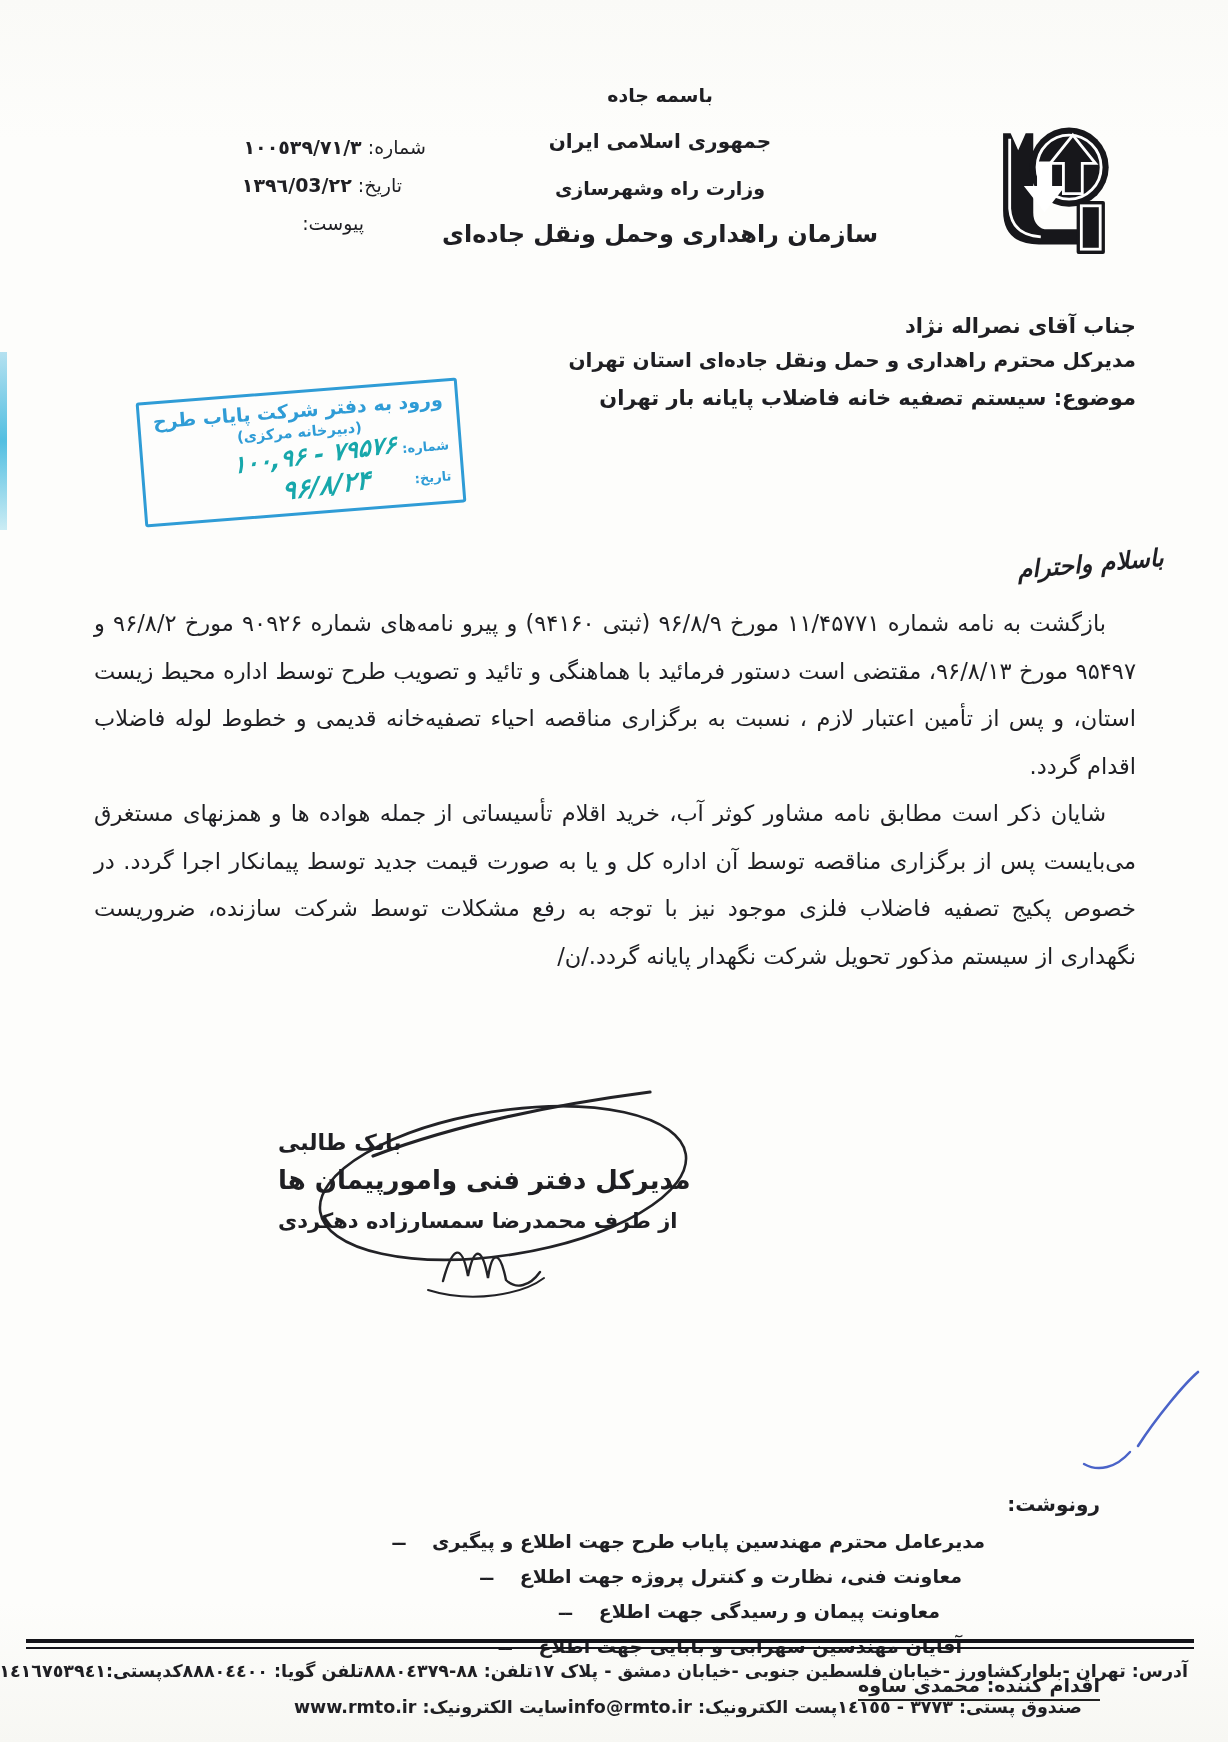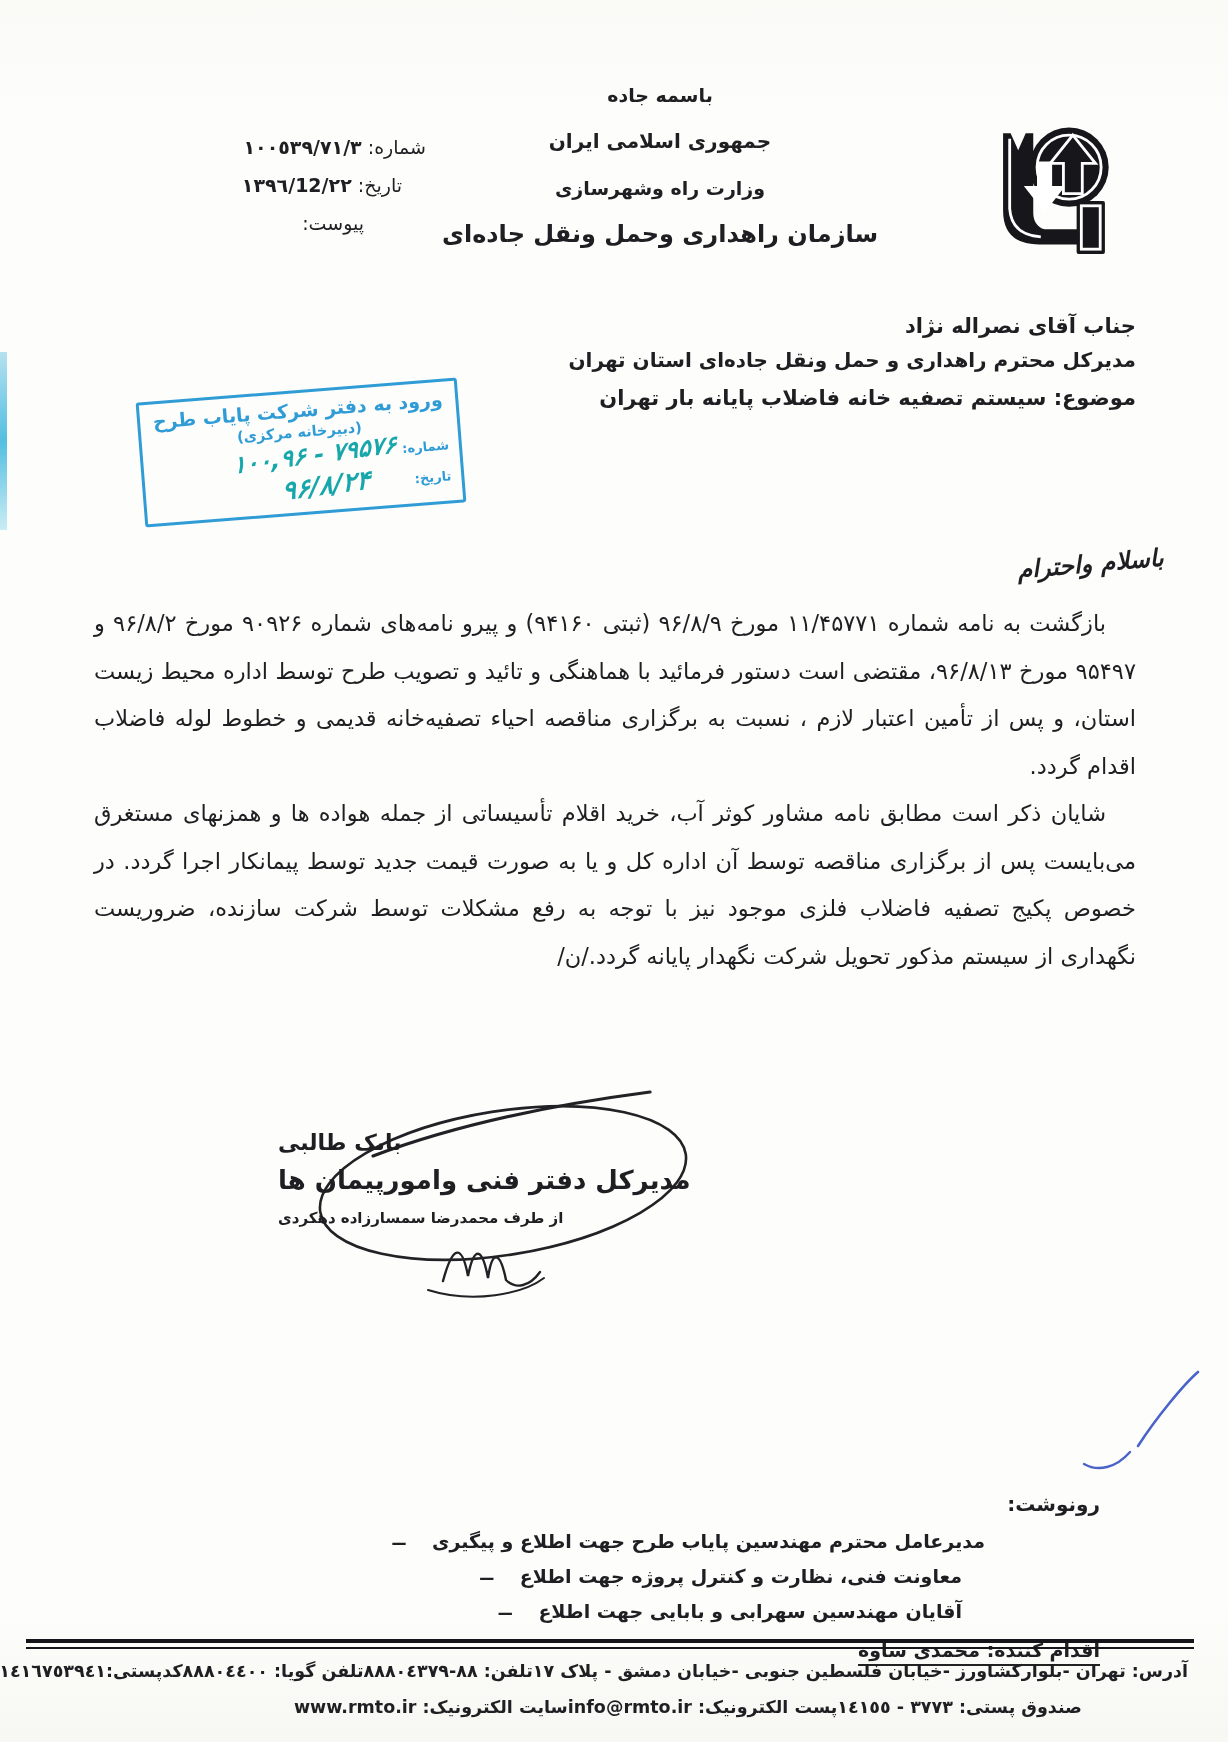--- a/index.html
+++ b/index.html
@@ -53,21 +53,21 @@
     font-style:italic;transform:rotate(-5deg);}
   
   .body-text{position:absolute;top:600px;right:92px;left:94px;
     font-size:22.5px;line-height:47.5px;text-align:justify;}
   .body-text p{margin:0;text-indent:30px;}
   
   .sig{position:absolute;top:1076px;left:278px;width:470px;height:240px;text-align:left;}
   .sig svg{position:absolute;left:0;top:0;}
   .sig-name{position:relative;padding-top:54px;font-size:22px;font-weight:bold;}
   .sig-title{position:relative;font-size:26px;font-weight:bold;margin-top:10px;}
-  .sig-behalf{position:relative;font-size:15px;font-weight:bold;margin-top:14px;}
+  .sig-behalf{position:relative;font-size:21px;font-weight:bold;margin-top:14px;}
   
   .cc{position:absolute;top:1492px;right:90px;left:90px;text-align:right;
     font-size:19px;font-weight:bold;}
   .cc-label{font-size:20px;margin-right:38px;margin-bottom:14px;}
   .cc-item{margin-bottom:13px;white-space:nowrap;}
   .cc-dash{display:inline-block;margin-right:20px;transform:translateY(-3px);}
   .i1{margin-right:153px;}.i2{margin-right:176px;}.i3{margin-right:198px;}.i4{margin-right:176px;}
   .handler{margin-top:17px;margin-right:38px;}
   .handler .u{border-bottom:2px solid #222;padding-bottom:3px;}
   .pen{position:absolute;}
@@ -93,21 +93,21 @@
     <div class="lh4">سازمان راهداری وحمل ونقل جاده‌ای</div>
   </div>
 
   <div class="meta">
     <div class="meta-row mr-a">
       <span>شماره:</span>
       <span class="val">١٠٠٥٣٩/٧١/٣</span>
     </div>
     <div class="meta-row mr-b">
       <span>تاریخ:</span>
-      <span class="val">١٣٩٦/12/٢٢</span>
+      <span class="val">١٣٩٦/03/٢٢</span>
     </div>
     <div class="meta-row mr-c">
       <span>پیوست:</span>
     </div>
   </div>
 
   <div class="logo">
     <svg viewBox="0 0 140 152" width="132" height="146">
       <g fill="#17171b">
         <path d="M16,20 L16,102 Q16,138 54,138 L96,138 L96,122 L60,122 Q48,118 48,104 L48,20 L40,20 L32,38 L24,20 Z"></path>
@@ -173,20 +173,24 @@
   <div class="cc">
     <div class="cc-label">رونوشت:</div>
     <div class="cc-item i1">
       <span>مدیرعامل محترم مهندسین پایاب طرح جهت اطلاع و پیگیری</span>
       <span class="cc-dash">ــ</span>
     </div>
     <div class="cc-item i2">
       <span>معاونت فنی، نظارت و کنترل پروژه جهت اطلاع</span>
       <span class="cc-dash">ــ</span>
     </div>
+    <div class="cc-item i3">
+      <span>معاونت پیمان و رسیدگی جهت اطلاع</span>
+      <span class="cc-dash">ــ</span>
+    </div>
     <div class="cc-item i4">
       <span>آقایان مهندسین سهرابی و بابایی جهت اطلاع</span>
       <span class="cc-dash">ــ</span>
     </div>
     <div class="handler">
       <span class="u"><span>اقدام کننده:</span> <span>محمدی ساوه</span></span>
     </div>
   </div>
 
   <div class="footer-rule"></div>

